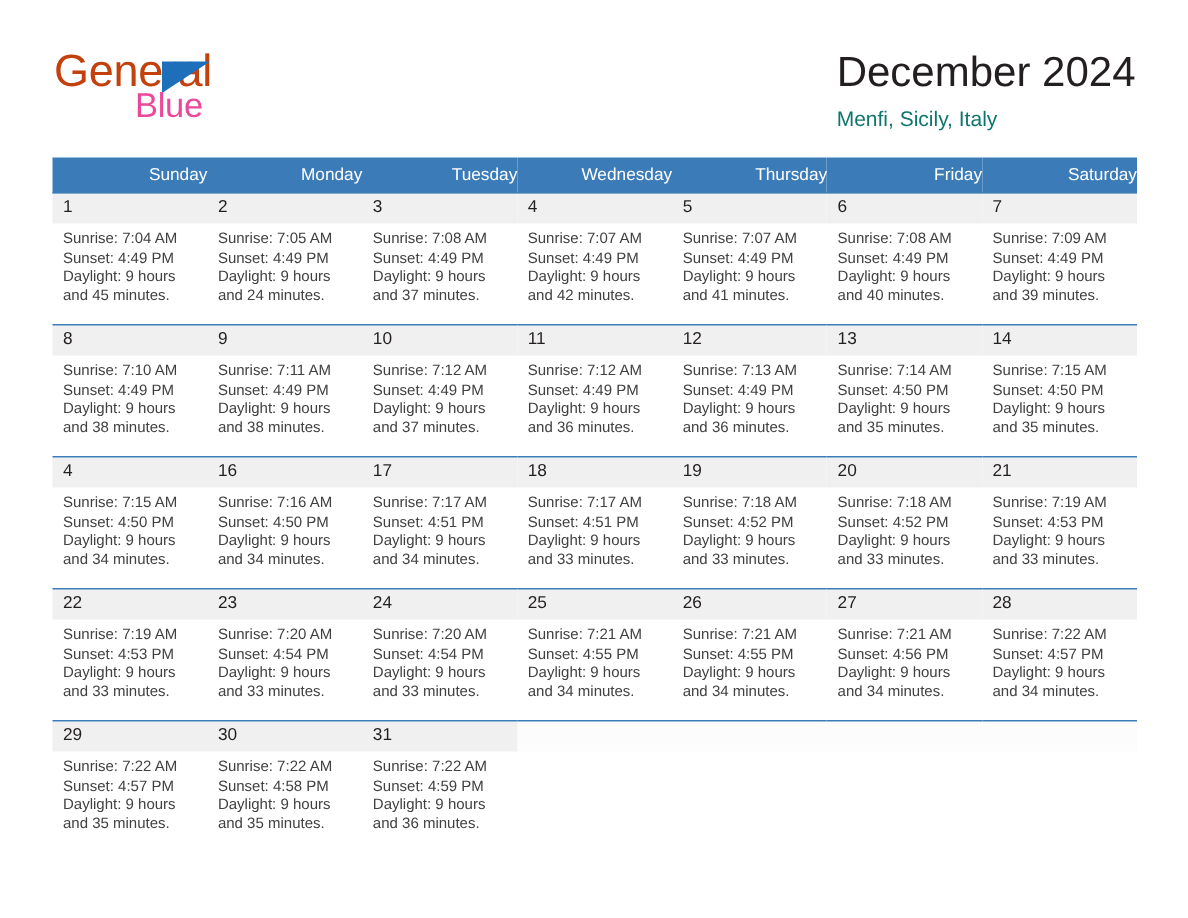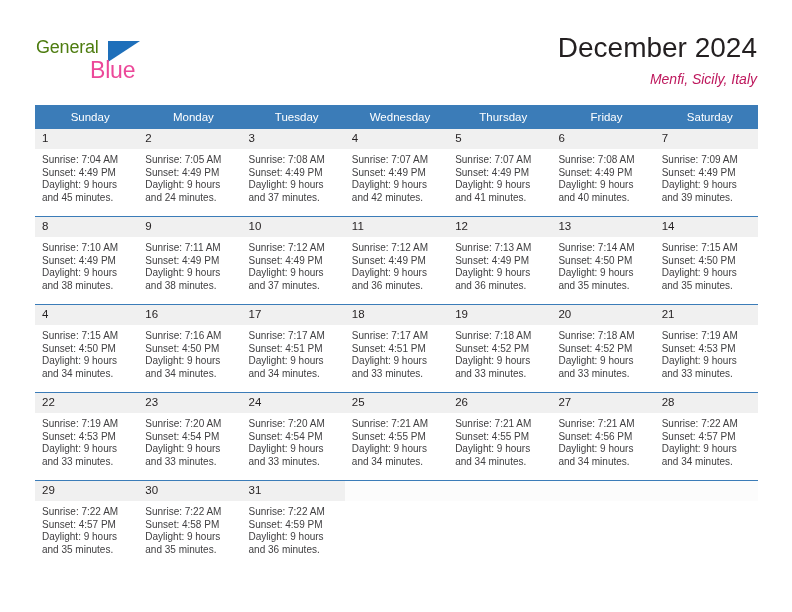--- a/index.html
+++ b/index.html
@@ -32,23 +32,23 @@
     position: absolute;
     left: 36px;
     top: 36px;
     width: 200px;
     height: 52px;
   }
   .brand-general {
     position: absolute;
     left: 0;
     top: 0;
-    font-size: 18px;
+    font-size: 30px;
     letter-spacing: -0.2px;
-    color: #4d7c0f;
+    color: #c2410c;
     font-family: "Liberation Sans", sans-serif;
     line-height: 23px;
   }
   .brand-triangle {
     position: absolute;
     left: 72px;
     top: 5px;
     width: 0;
     height: 0;
     border-left: 32px solid #1e6fba;
@@ -61,53 +61,52 @@
     font-size: 23px;
     color: #ec4899;
     line-height: 23px;
     letter-spacing: -0.2px;
   }
 
   .title-block {
     position: absolute;
     right: 35px;
     top: 31px;
-    text-align: right;
+    text-align: left;
   }
   .cal-title {
     font-size: 28px;
     font-weight: normal;
     color: #231f20;
     line-height: 34px;
     white-space: nowrap;
   }
   .cal-subtitle {
     margin-top: 6px;
     font-size: 14px;
-    color: #be185d;
+    color: #0f766e;
     line-height: 16px;
     white-space: nowrap;
-    font-style: italic;
   }
 
   
   .calendar {
     position: absolute;
     left: 35px;
     top: 105px;
     width: 723px;
     border-collapse: collapse;
     table-layout: fixed;
   }
   .calendar th {
     background: #3b7cb8;
     color: #ffffff;
     font-size: 11.5px;
     font-weight: normal;
-    text-align: center;
+    text-align: right;
     padding: 5px 0 5px 7px;
     height: 13px;
     vertical-align: middle;
   }
   .calendar td {
     vertical-align: top;
     padding: 0;
     width: 103.28px;
     border-top: 1.4px solid #3b7cb8;
   }

